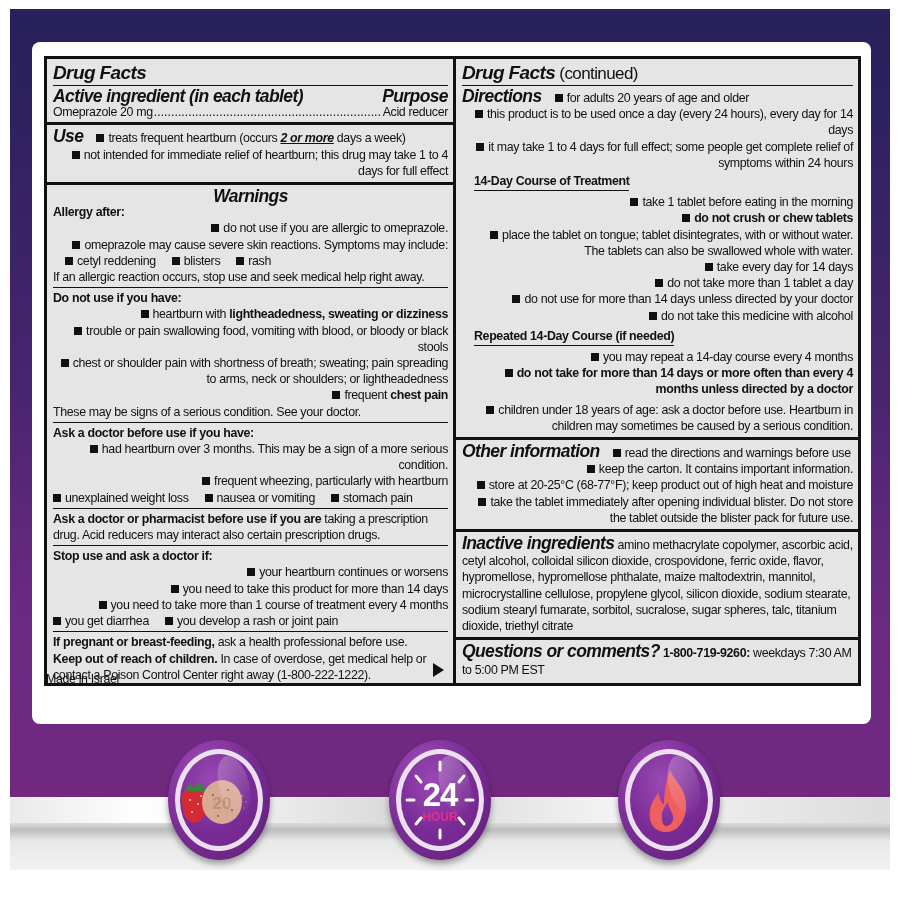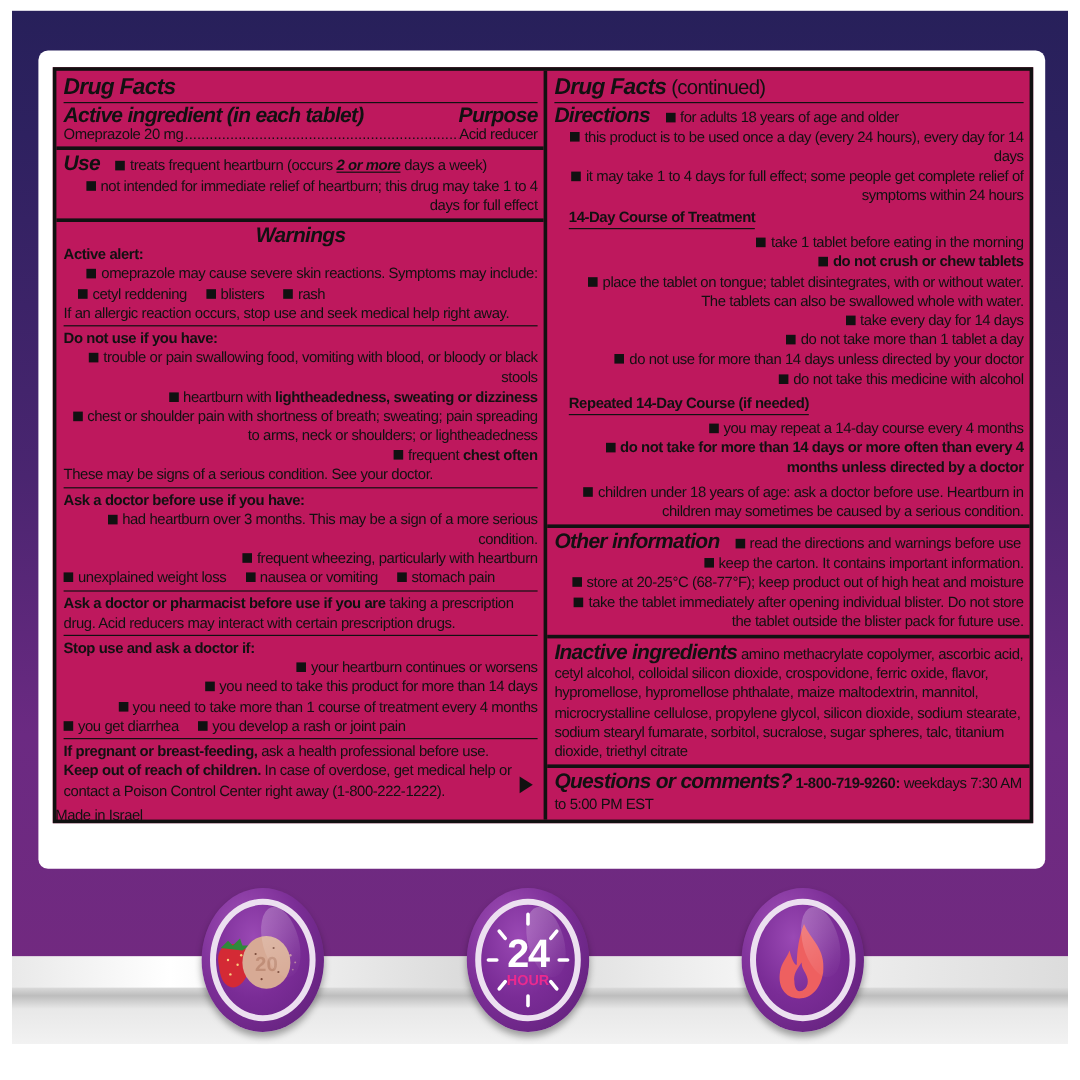--- a/index.html
+++ b/index.html
@@ -17,21 +17,21 @@
   .silver-band::before {
     content: ""; position: absolute; left: 0; right: 0; top: 0; height: 26px;
     background: linear-gradient(90deg, #e9e9e9 0%, #ffffff 15%, #d8d8d8 45%, #f5f5f5 70%, #dcdcdc 100%);
   }
   .card {
     position: absolute; left: 32px; top: 42px; width: 839px; height: 682px;
     background: #ffffff; border-radius: 8px;
   }
   .facts {
     position: absolute; left: 44px; top: 56px; width: 817px; height: 630px;
-    border: 3px solid #111; display: flex; background: #be185d;
+    border: 3px solid #111; display: flex; background: #e5e5e5;
   }
   .col { display: flex; flex-direction: column; }
   .col-left { width: 409px; border-right: 3px solid #111; }
   .col-right { flex: 1; }
   .sec { padding: 3px 5px 3px 6px; border-bottom: 3px solid #111; font-size: 12.4px; line-height: 16.2px; letter-spacing: -0.35px; transform-origin: left top; }
   .sec:last-child { border-bottom: none; flex: 1; }
   .sub { border-top: 1.5px solid #111; margin-top: 2px; padding-top: 2px; }
   .h1 { font-size: 19px; font-weight: bold; font-style: italic; letter-spacing: -0.6px; line-height: 22px; }
   .h1-inline { font-size: 17.5px; font-weight: bold; font-style: italic; letter-spacing: -0.6px; text-align: center; }
   .h-rule { border-bottom: 1.5px solid #111; padding-bottom: 1px; margin-bottom: 2px; }
@@ -97,51 +97,52 @@
     <div class="sec">
       <div>
         <span class="h1-inline">Use</span>
         <span class="gap"><span class="sq"></span><span>treats frequent heartburn (occurs </span><span class="bi">2 or more</span><span> days a week)</span></span>
       </div>
       <div class="li"><span class="sq"></span><span>not intended for immediate relief of heartburn; this drug may take 1 to 4 days for full effect</span></div>
     </div>
 
     <div class="sec">
       <div class="h1-inline">Warnings</div>
-      <div class="b">Active alert:</div>
+      <div class="b">Allergy after:</div>
+      <div class="li"><span class="sq"></span><span>do not use if you are allergic to omeprazole.</span></div>
       <div class="li"><span class="sq"></span><span>omeprazole may cause severe skin reactions. Symptoms may include:</span></div>
       <div class="indent li-inline">
         <span><span class="sq"></span><span>cetyl reddening</span></span>
         <span><span class="sq"></span><span>blisters</span></span>
         <span><span class="sq"></span><span>rash</span></span>
       </div>
       <div>If an allergic reaction occurs, stop use and seek medical help right away.</div>
 
       <div class="sub">
         <div class="b">Do not use if you have:</div>
+        <div class="li"><span class="sq"></span><span>heartburn with </span><span class="b">lightheadedness, sweating or dizziness</span></div>
         <div class="li"><span class="sq"></span><span>trouble or pain swallowing food, vomiting with blood, or bloody or black stools</span></div>
-        <div class="li"><span class="sq"></span><span>heartburn with </span><span class="b">lightheadedness, sweating or dizziness</span></div>
         <div class="li"><span class="sq"></span><span>chest or shoulder pain with shortness of breath; sweating; pain spreading to arms, neck or shoulders; or lightheadedness</span></div>
-        <div class="li"><span class="sq"></span><span>frequent </span><span class="b">chest often</span></div>
+        <div class="li"><span class="sq"></span><span>frequent </span><span class="b">chest pain</span></div>
         <div>These may be signs of a serious condition. See your doctor.</div>
       </div>
 
       <div class="sub">
         <div class="b">Ask a doctor before use if you have:</div>
         <div class="li"><span class="sq"></span><span>had heartburn over 3 months. This may be a sign of a more serious condition.</span></div>
         <div class="li"><span class="sq"></span><span>frequent wheezing, particularly with heartburn</span></div>
         <div class="li-inline">
           <span><span class="sq"></span><span>unexplained weight loss</span></span>
           <span><span class="sq"></span><span>nausea or vomiting</span></span>
           <span><span class="sq"></span><span>stomach pain</span></span>
         </div>
       </div>
 
       <div class="sub">
-        <span class="b">Ask a doctor or pharmacist before use if you are</span><span> taking a prescription drug. Acid reducers may interact with certain prescription drugs.</span>
+        <span class="b">Ask a doctor or pharmacist before use if you are</span><span> taking a prescription drug. Acid reducers may interact also certain prescription drugs.</span>
       </div>
 
       <div class="sub">
         <div class="b">Stop use and ask a doctor if:</div>
         <div class="li"><span class="sq"></span><span>your heartburn continues or worsens</span></div>
         <div class="li"><span class="sq"></span><span>you need to take this product for more than 14 days</span></div>
         <div class="li"><span class="sq"></span><span>you need to take more than 1 course of treatment every 4 months</span></div>
         <div class="li-inline">
           <span><span class="sq"></span><span>you get diarrhea</span></span>
           <span><span class="sq"></span><span>you develop a rash or joint pain</span></span>
@@ -156,21 +157,21 @@
     </div>
   </div>
 
   <div class="col col-right">
     <div class="sec">
       <div class="h-rule">
         <span class="h1">Drug Facts</span><span style="font-size:17px; letter-spacing:-0.6px;"> (continued)</span>
       </div>
       <div>
         <span class="h1-inline">Directions</span>
-        <span class="gap"><span class="sq"></span><span>for adults 18 years of age and older</span></span>
+        <span class="gap"><span class="sq"></span><span>for adults 20 years of age and older</span></span>
       </div>
       <div class="li"><span class="sq"></span><span>this product is to be used once a day (every 24 hours), every day for 14 days</span></div>
       <div class="li"><span class="sq"></span><span>it may take 1 to 4 days for full effect; some people get complete relief of symptoms within 24 hours</span></div>
 
       <div class="subhead">14-Day Course of Treatment</div>
       <div class="sublist">
         <div class="li"><span class="sq"></span><span>take 1 tablet before eating in the morning</span></div>
         <div class="li b"><span class="sq"></span><span>do not crush or chew tablets</span></div>
         <div class="li"><span class="sq"></span><span>place the tablet on tongue; tablet disintegrates, with or without water. The tablets can also be swallowed whole with water.</span></div>
         <div class="li"><span class="sq"></span><span>take every day for 14 days</span></div>

